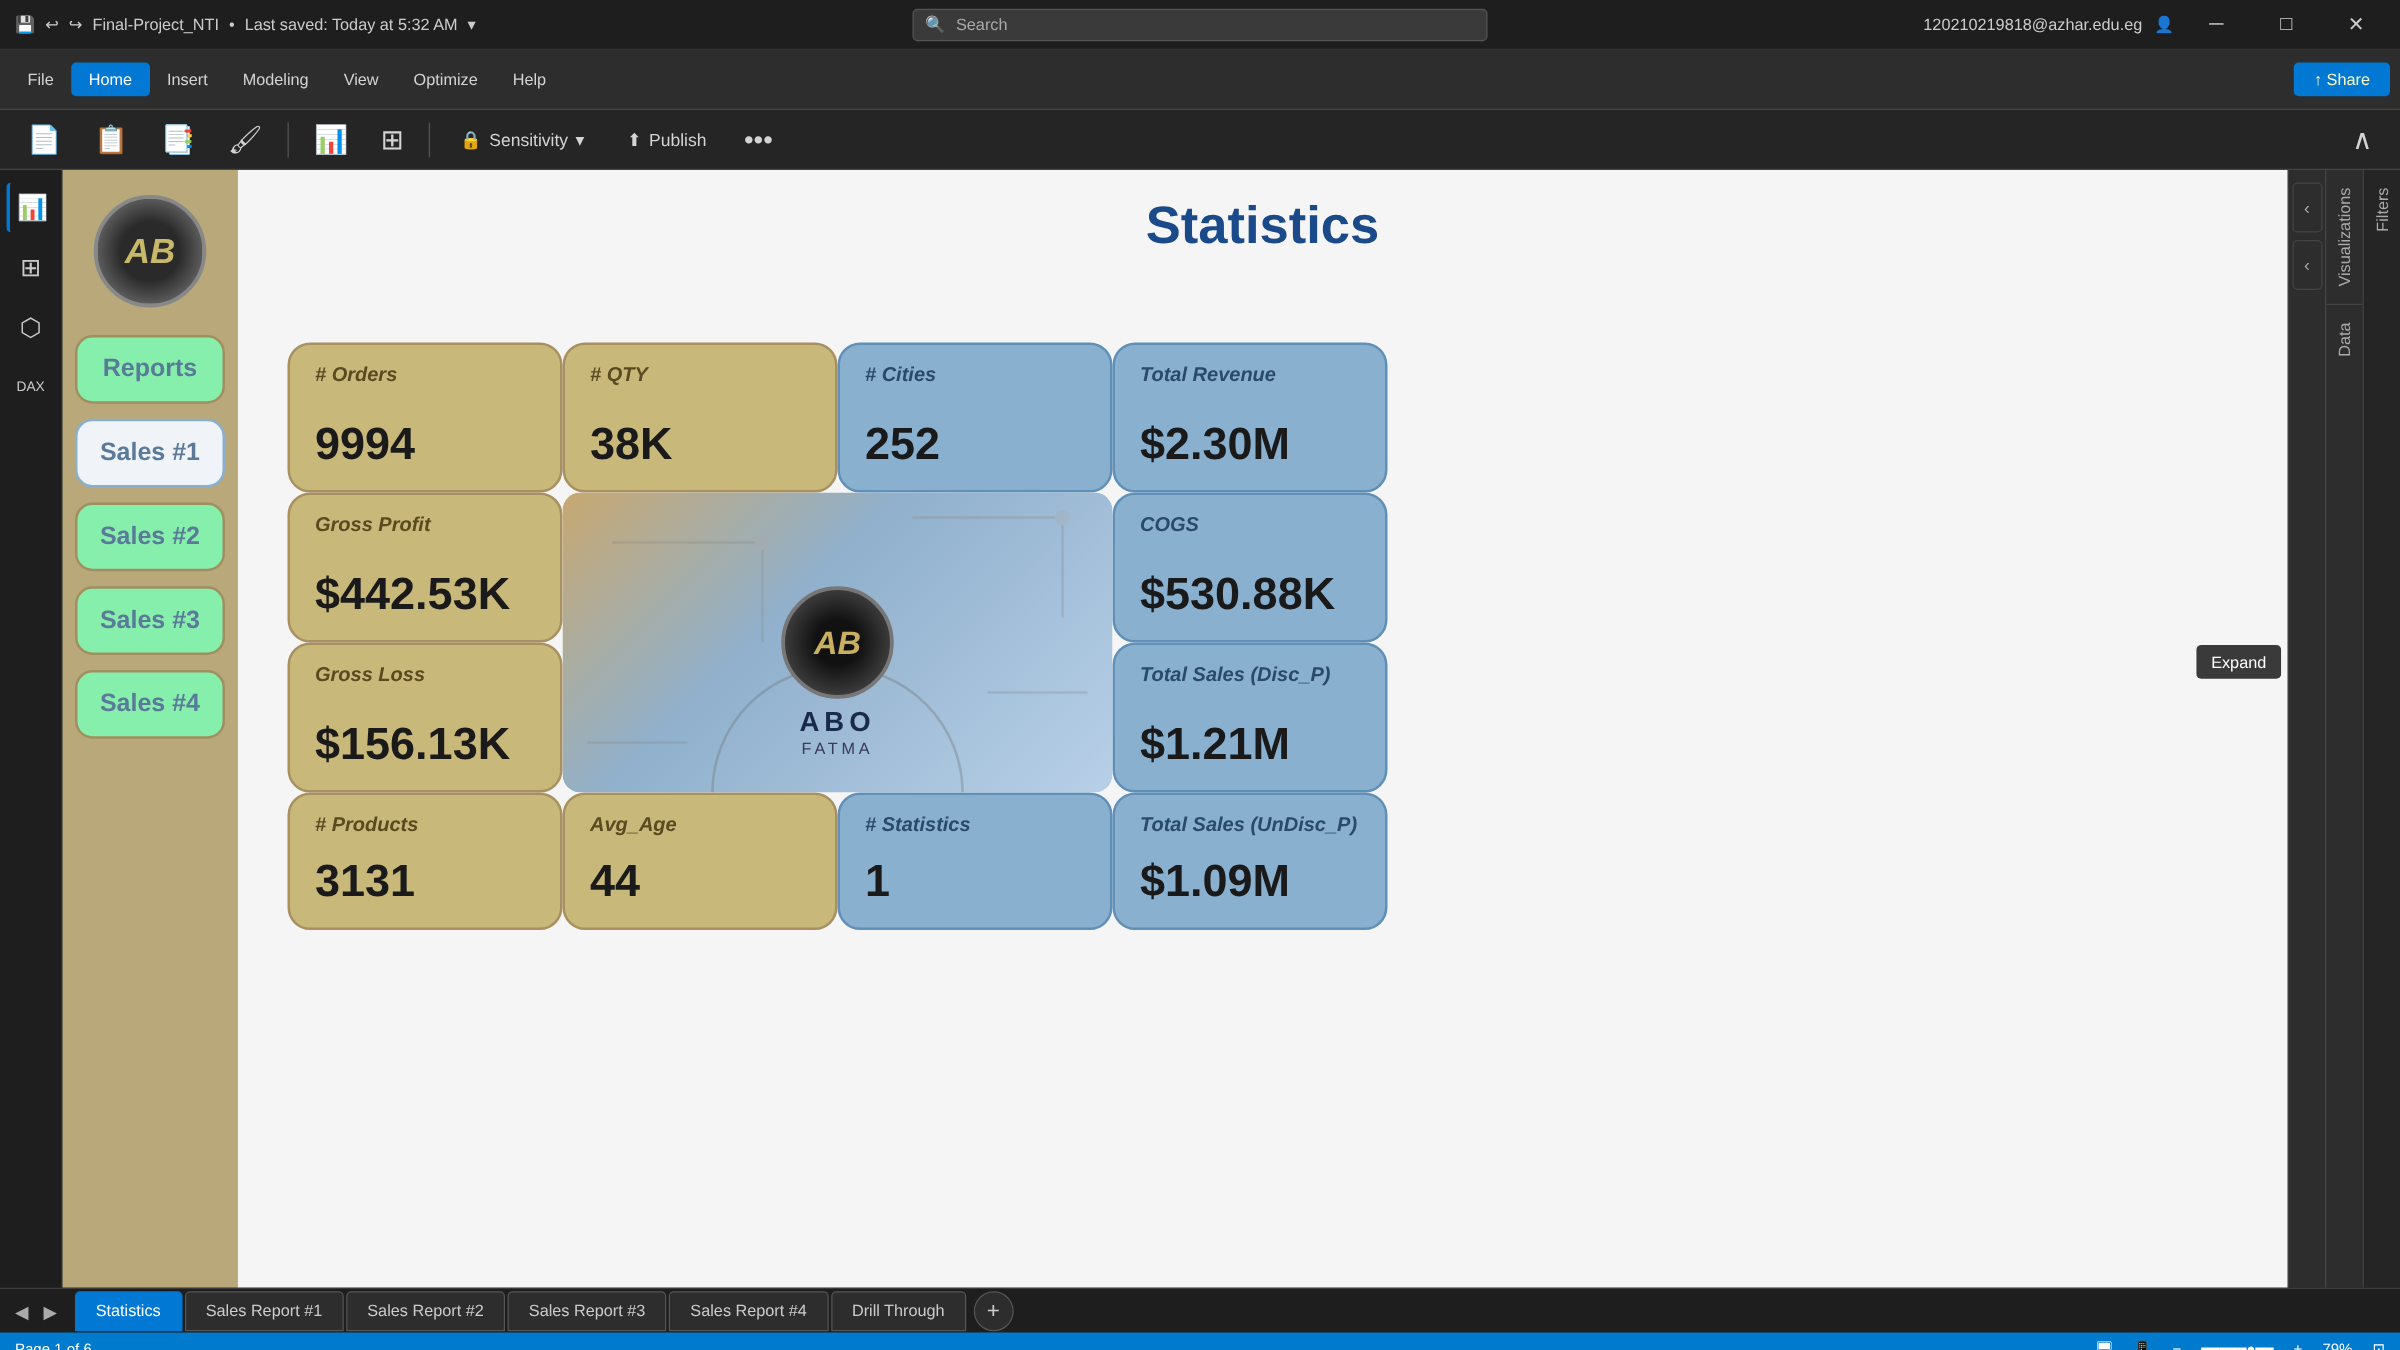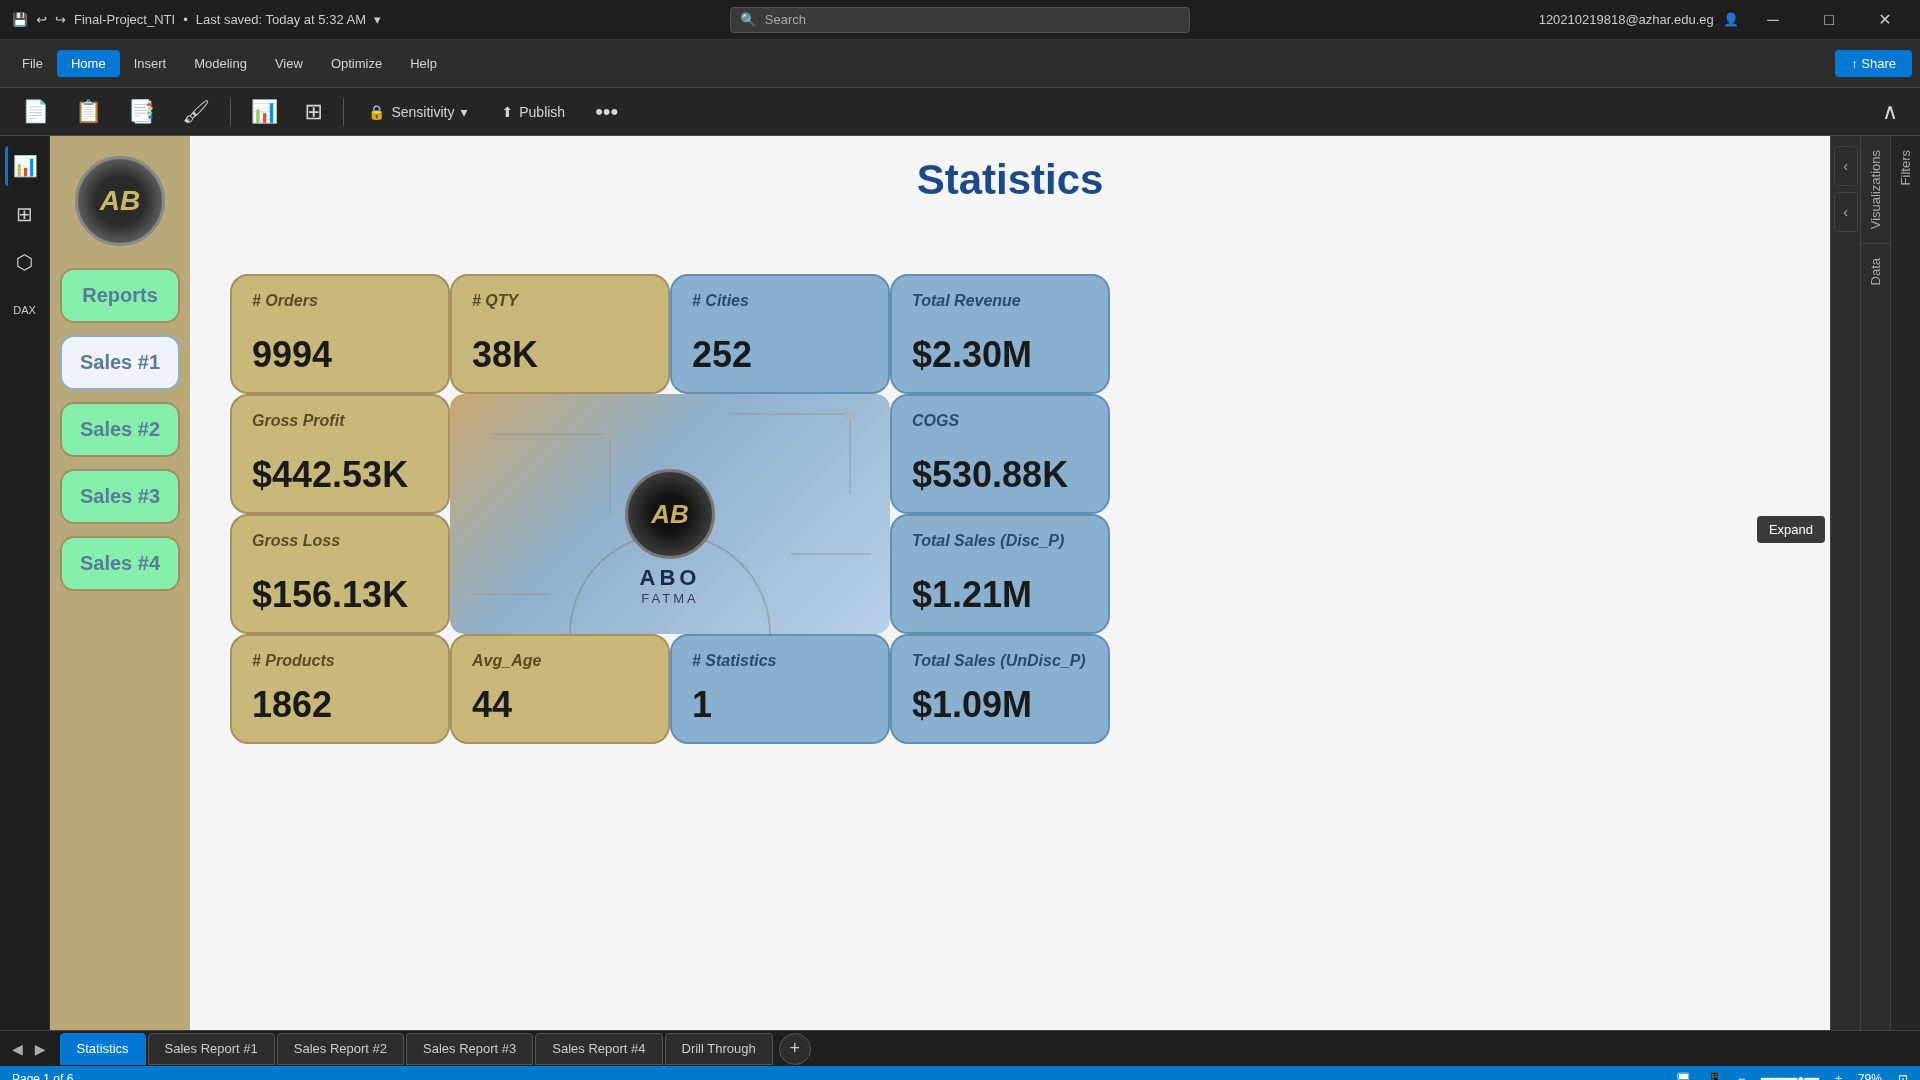--- a/index.html
+++ b/index.html
@@ -525,21 +525,21 @@
           <div class="kpi-value">$156.13K</div>
         </div>
 
         <div class="kpi-card blue">
           <div class="kpi-label">Total Sales (Disc_P)</div>
           <div class="kpi-value">$1.21M</div>
         </div>
 
         <div class="kpi-card tan">
           <div class="kpi-label"># Products</div>
-          <div class="kpi-value">1862</div>
+          <div class="kpi-value">3131</div>
         </div>
         <div class="kpi-card tan" style="grid-column:2; grid-row:4;">
           <div class="kpi-label">Avg_Age</div>
           <div class="kpi-value">44</div>
         </div>
         <div class="kpi-card blue" style="grid-column:3; grid-row:4;">
           <div class="kpi-label"># Statistics</div>
           <div class="kpi-value">1</div>
         </div>
         <div class="kpi-card blue" style="grid-column:4; grid-row:4;">

